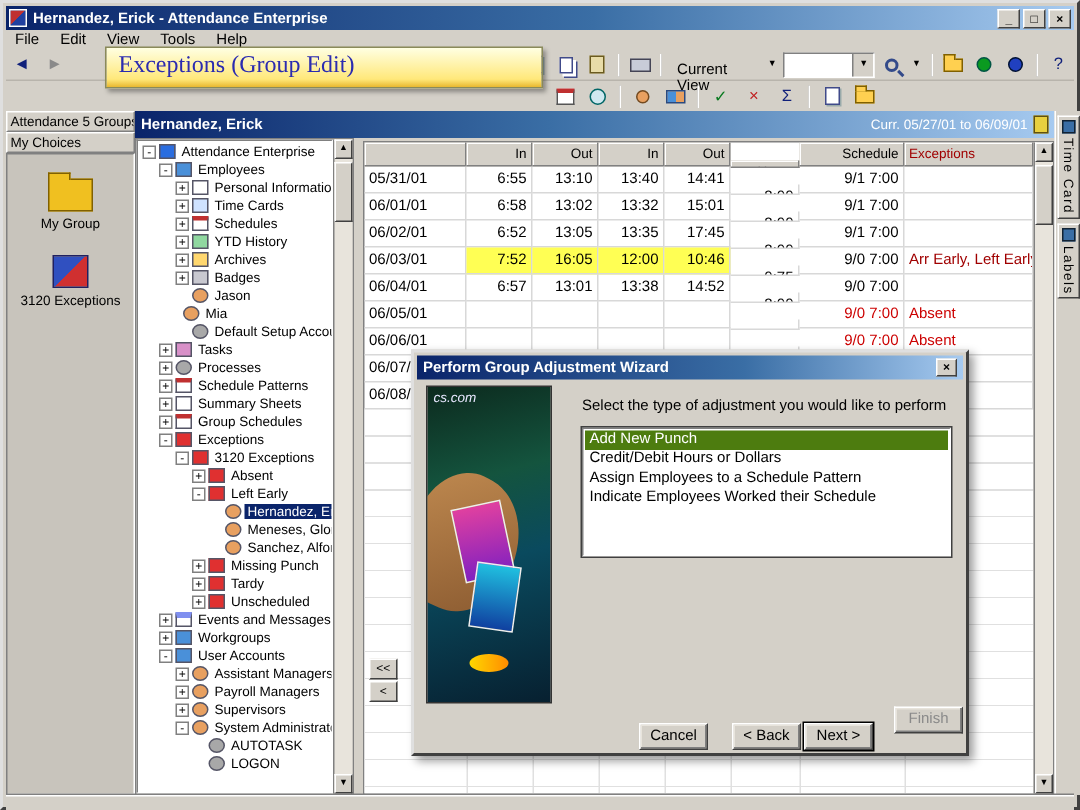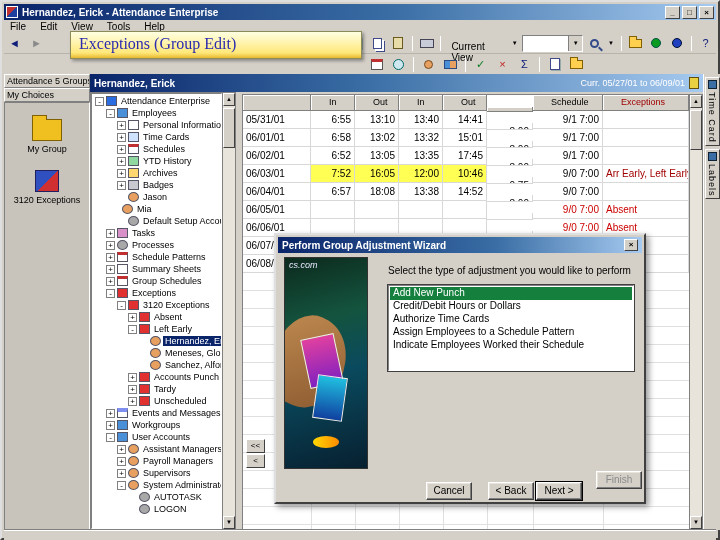--- a/index.html
+++ b/index.html
@@ -85,21 +85,21 @@
   .titem.sel .tlbl{background:#0a246a;color:#fff;}
   .vscroll{width:13px;background:#e8e4dc;border-left:1px solid #808080;display:flex;flex-direction:column;flex:none;}
   .sbtn{height:13px;background:#d4d0c8;border:1px solid;border-color:#fff #404040 #404040 #fff;font-size:6px;text-align:center;line-height:11px;flex:none;}
   .sthumb{height:40px;background:#d4d0c8;border:1px solid;border-color:#fff #404040 #404040 #fff;margin-top:2px;}
   .strack{flex:1;}
 
   
   .table-area{position:absolute;left:240px;top:92px;width:461px;height:436px;background:#fff;border:1px solid #808080;display:flex;}
   .tc{flex:1;display:flex;flex-direction:column;min-width:0;}
   .thead{display:flex;height:16px;flex:none;}
-  .th{background:#d4d0c8;border-right:1px solid #808080;border-bottom:1px solid #808080;box-shadow:inset 1px 1px 0 #fff;font-size:9px;padding:2px 18px;white-space:nowrap;overflow:hidden;}
+  .th{background:#d4d0c8;border-right:1px solid #808080;border-bottom:1px solid #808080;box-shadow:inset 1px 1px 0 #fff;font-size:9px;padding:2px 3px;white-space:nowrap;overflow:hidden;}
   .trows{flex:none;}
   .trow{display:flex;height:18px;}
   .cell{border-right:1px solid #d8d8d8;border-bottom:1px solid #d8d8d8;font-size:10px;padding:3px 3px;white-space:nowrap;overflow:hidden;}
   .c0{width:68px;}.c1,.c2,.c3,.c4{width:44px;text-align:right;}.c5{width:46px;text-align:right;margin-top:12px;}.c6{width:70px;text-align:right;}.c7{width:88px;color:#a00000;}
   .trow.hl .c1,.trow.hl .c2,.trow.hl .c3,.trow.hl .c4{background:#ffff54;}
   .trow.abs .c6,.trow.abs .c7{color:#cc0000;}
   .rows-rest{flex:1;background-color:#fff;background-image:
     repeating-linear-gradient(to bottom,transparent 0 17px,#e0e0e0 17px 18px),
     linear-gradient(#e0e0e0,#e0e0e0),linear-gradient(#e0e0e0,#e0e0e0),linear-gradient(#e0e0e0,#e0e0e0),
     linear-gradient(#e0e0e0,#e0e0e0),linear-gradient(#e0e0e0,#e0e0e0),linear-gradient(#e0e0e0,#e0e0e0),
@@ -124,21 +124,21 @@
   .wiz-close{margin-left:auto;width:14px;height:12px;background:#d4d0c8;color:#000;border:1px solid;border-color:#fff #404040 #404040 #fff;font-size:8px;line-height:10px;text-align:center;font-weight:bold;}
   .wiz-img{position:absolute;left:8px;top:22px;width:84px;height:212px;border:1px solid #333;overflow:hidden;background:linear-gradient(165deg,#0c2a1e 0%,#14543e 30%,#0a4a5e 55%,#072030 100%);}
   .wm{position:absolute;top:2px;left:4px;color:#e8e8ff;font-size:9px;font-style:italic;}
   .blob1{position:absolute;left:-12px;top:58px;width:72px;height:92px;background:linear-gradient(140deg,#c08a50,#8a5a30);transform:rotate(25deg);border-radius:45% 60% 50% 50%;}
   .card1{position:absolute;left:20px;top:78px;width:34px;height:50px;background:linear-gradient(#e040a0,#8020c0);transform:rotate(-12deg);border:1px solid #eee;}
   .card2{position:absolute;left:30px;top:118px;width:30px;height:44px;background:linear-gradient(#20c0e0,#1040a0);transform:rotate(8deg);border:1px solid #eee;}
   .fish{position:absolute;left:28px;top:178px;width:26px;height:12px;background:linear-gradient(90deg,#ffd700,#ff8c00);border-radius:50%;}
   .wiz-prompt{position:absolute;left:112px;top:30px;width:250px;font-size:10px;}
   .wiz-list{position:absolute;left:112px;top:50px;width:246px;height:86px;background:#fff;border:1px solid;border-color:#808080 #fff #fff #808080;outline:1px solid #404040;padding:1px;overflow:hidden;}
   .wopt{height:13px;font-size:10px;padding:0 3px;white-space:nowrap;overflow:hidden;}
-  .wopt.wsel{background:#15803d;color:#fff;}
+  .wopt.wsel{background:#4d7c0f;color:#fff;}
   .btn{position:absolute;width:46px;height:18px;background:#d4d0c8;border:1px solid;border-color:#fff #404040 #404040 #fff;box-shadow:inset -1px -1px 0 #808080,inset 1px 1px 0 #e8e4dc;font-size:10px;text-align:center;line-height:16px;}
   .btn.default{outline:1px solid #000;}
   .btn.disabled{color:#8a8a8a;}
   .b-cancel{left:150px;top:247px;}
   .b-back{left:212px;top:247px;}
   .b-next{left:260px;top:247px;}
   .b-finish{left:320px;top:236px;}
 
   
   .statusbar{position:absolute;left:2px;top:528px;right:2px;height:10px;background:#d4d0c8;border-top:1px solid #fff;box-shadow:0 -1px 0 #808080;}
@@ -394,21 +394,21 @@
             <span class="tlbl">Meneses, Gloria</span>
           </div>
           <div class="titem" style="padding-left: 47px;">
             <span class="exp"></span>
             <span class="tico ic-person"></span>
             <span class="tlbl">Sanchez, Alfonso</span>
           </div>
           <div class="titem" style="padding-left: 36px;">
             <span class="exp">+</span>
             <span class="tico ic-flag"></span>
-            <span class="tlbl">Accounts Punch</span>
+            <span class="tlbl">Missing Punch</span>
           </div>
           <div class="titem" style="padding-left: 36px;">
             <span class="exp">+</span>
             <span class="tico ic-flag"></span>
             <span class="tlbl">Tardy</span>
           </div>
           <div class="titem" style="padding-left: 36px;">
             <span class="exp">+</span>
             <span class="tico ic-flag"></span>
             <span class="tlbl">Unscheduled</span>
@@ -518,21 +518,21 @@
             <span class="cell c2">16:05</span>
             <span class="cell c3">12:00</span>
             <span class="cell c4">10:46</span>
             <span class="cell c5">0:75</span>
             <span class="cell c6">9/0 7:00</span>
             <span class="cell c7" style="flex:1;">Arr Early, Left Early</span>
           </div>
           <div class="trow">
             <span class="cell c0">06/04/01</span>
             <span class="cell c1">6:57</span>
-            <span class="cell c2">18:08</span>
+            <span class="cell c2">13:01</span>
             <span class="cell c3">13:38</span>
             <span class="cell c4">14:52</span>
             <span class="cell c5">8:00</span>
             <span class="cell c6">9/0 7:00</span>
             <span class="cell c7" style="flex:1;"></span>
           </div>
           <div class="trow abs">
             <span class="cell c0">06/05/01</span>
             <span class="cell c1"></span>
             <span class="cell c2"></span>
@@ -610,21 +610,20 @@
       <span class="blob1"></span>
       <span class="card1"></span>
       <span class="card2"></span>
       <span class="fish"></span>
     </div>
     <div class="wiz-prompt">Select the type of adjustment you would like to perform</div>
     <div class="wiz-list">
 
     <div class="wopt wsel">Add New Punch</div>
         <div class="wopt">Credit/Debit Hours or Dollars</div>
-        <div class="wopt">Authorize Time Cards</div>
         <div class="wopt">Assign Employees to a Schedule Pattern</div>
         <div class="wopt">Indicate Employees Worked their Schedule</div>
       </div>
     <span class="btn b-cancel">Cancel</span>
     <span class="btn b-back">&lt; Back</span>
     <span class="btn b-next default">Next &gt;</span>
     <span class="btn b-finish disabled">Finish</span>
   </div>
 
   <div class="statusbar"></div>

